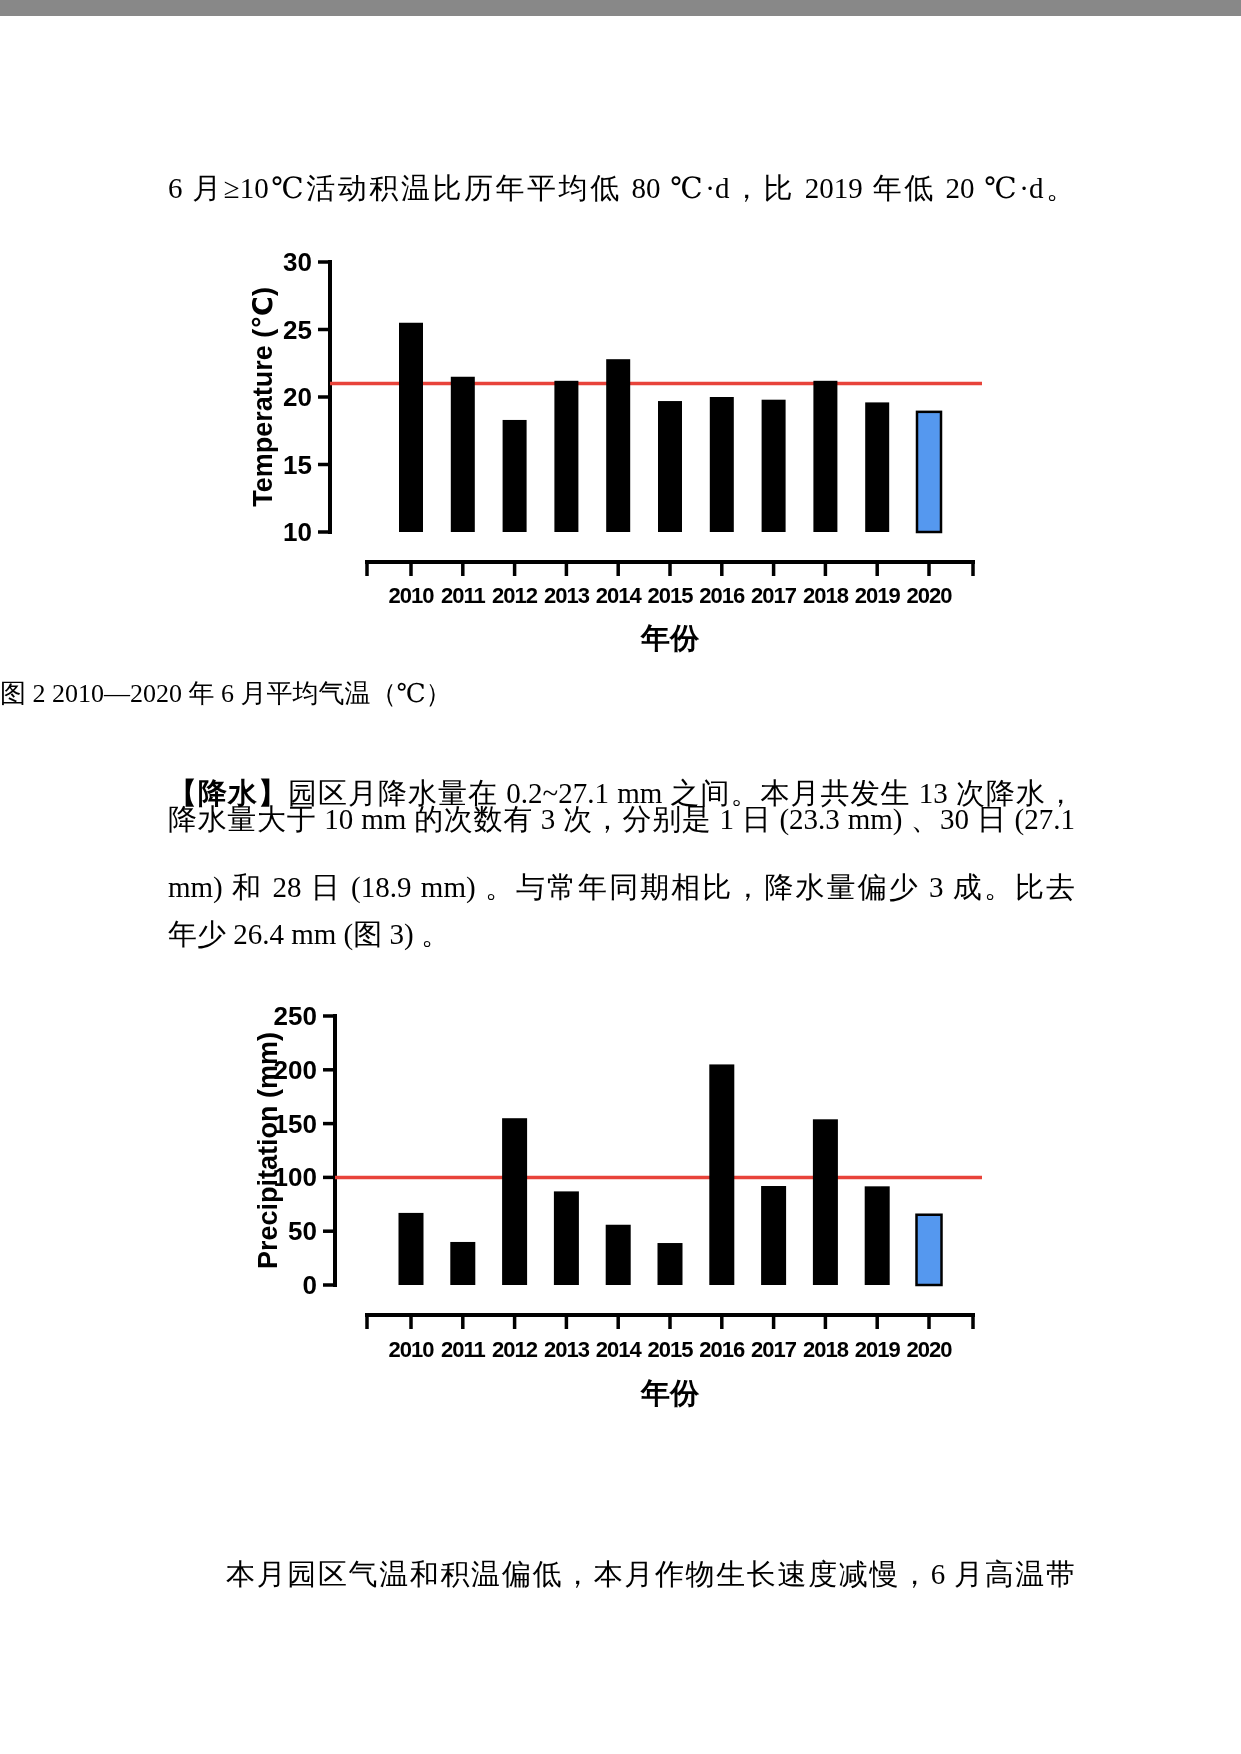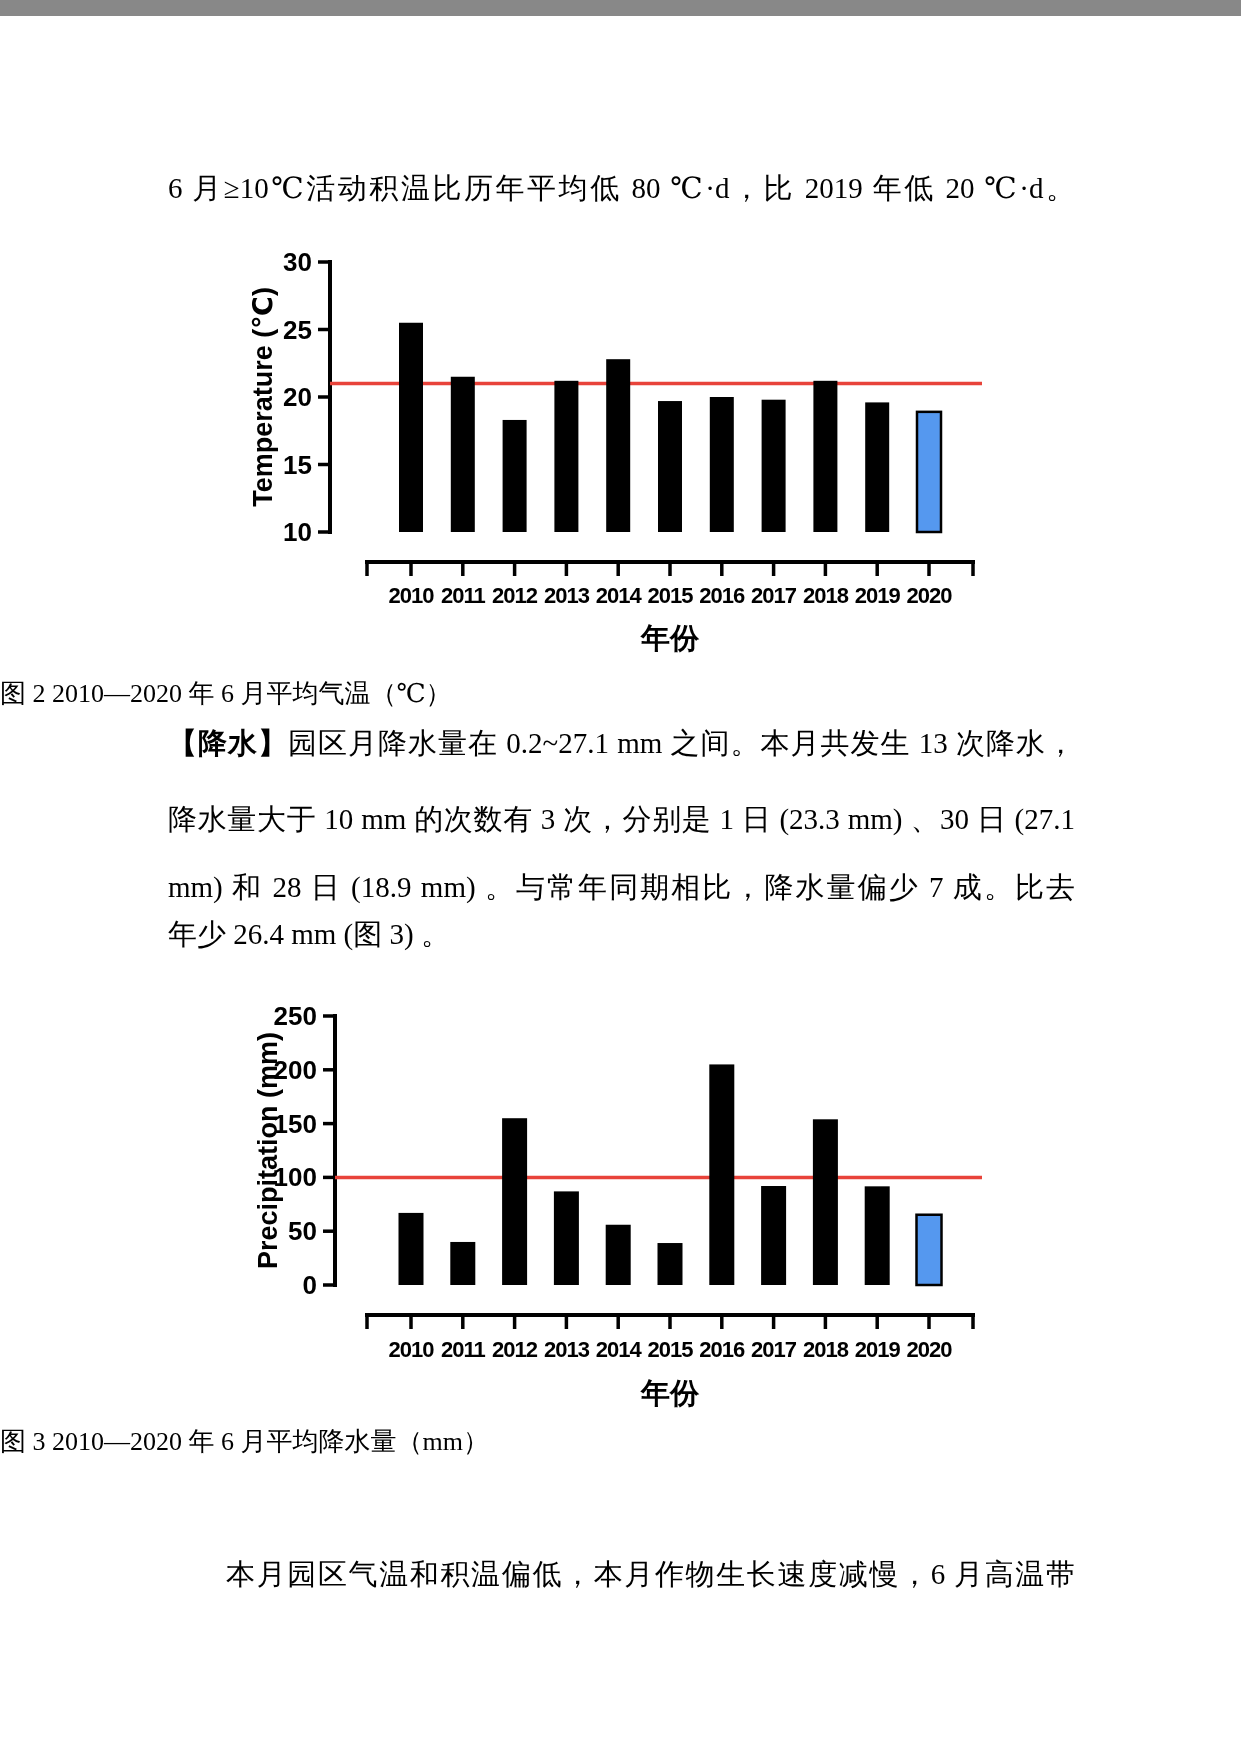--- a/index.html
+++ b/index.html
@@ -86,25 +86,25 @@
         <line x1="647.2" y1="351" x2="647.2" y2="365" stroke="#000" stroke-width="3.5"></line>
         <text x="647.2" y="392" text-anchor="middle" class="xtick">2019</text>
         <line x1="699" y1="351" x2="699" y2="365" stroke="#000" stroke-width="3.5"></line>
         <text x="699" y="392" text-anchor="middle" class="xtick">2020</text>
         <text x="440" y="437" text-anchor="middle" class="x-axis-title">年份</text>
       </svg></div>
 
   <div class="caption" style="top:660px;">图 2 2010—2020 年 6 月平均气温（℃）</div>
 
   <div>
-    <div class="para-line justify" style="top:708px;">
+    <div class="para-line justify" style="top:758px;">
       <span class="bold">【降水】</span><span>园区月降水量在 0.2~27.1 mm 之间。本月共发生 13 次降水，</span>
     </div>
     <div class="para-line justify" style="top:784px;">降水量大于 10 mm 的次数有 3 次，分别是 1 日 (23.3 mm) 、30 日 (27.1</div>
-    <div class="para-line justify" style="top:852px;">mm) 和 28 日 (18.9 mm) 。与常年同期相比，降水量偏少 7 成。比去</div>
+    <div class="para-line justify" style="top:852px;">mm) 和 28 日 (18.9 mm) 。与常年同期相比，降水量偏少 3 成。比去</div>
     <div class="para-line" style="top:899px;">年少 26.4 mm (图 3) 。</div>
   </div>
 
   <div class="chart" id="chart-1" style="left:230px;top:975px;"><svg width="800" height="430">
         <line x1="105" y1="23" x2="105" y2="296" stroke="#000" stroke-width="4"></line>
         <line x1="93" y1="294" x2="105" y2="294" stroke="#000" stroke-width="3.5"></line>
         <text x="87" y="303" text-anchor="end" class="ytick">0</text>
         <line x1="93" y1="240.2" x2="105" y2="240.2" stroke="#000" stroke-width="3.5"></line>
         <text x="87" y="249.2" text-anchor="end" class="ytick">50</text>
         <line x1="93" y1="186.39999999999998" x2="105" y2="186.39999999999998" stroke="#000" stroke-width="3.5"></line>
@@ -149,18 +149,17 @@
         <text x="543.5999999999999" y="366" text-anchor="middle" class="xtick">2017</text>
         <line x1="595.4" y1="324" x2="595.4" y2="338" stroke="#000" stroke-width="3.5"></line>
         <text x="595.4" y="366" text-anchor="middle" class="xtick">2018</text>
         <line x1="647.2" y1="324" x2="647.2" y2="338" stroke="#000" stroke-width="3.5"></line>
         <text x="647.2" y="366" text-anchor="middle" class="xtick">2019</text>
         <line x1="699" y1="324" x2="699" y2="338" stroke="#000" stroke-width="3.5"></line>
         <text x="699" y="366" text-anchor="middle" class="xtick">2020</text>
         <text x="440" y="412" text-anchor="middle" class="x-axis-title">年份</text>
       </svg></div>
 
-  <div class="caption" style="top:1408px;">图 3 2010—2020 年 6 月平均降水量（mm）</div>
 
 
   <div class="bodytext stretch" style="top:1538px;text-indent:58px;">本月园区气温和积温偏低，本月作物生长速度减慢，6 月高温带</div>
 
 </div>
 
 </body></html>

